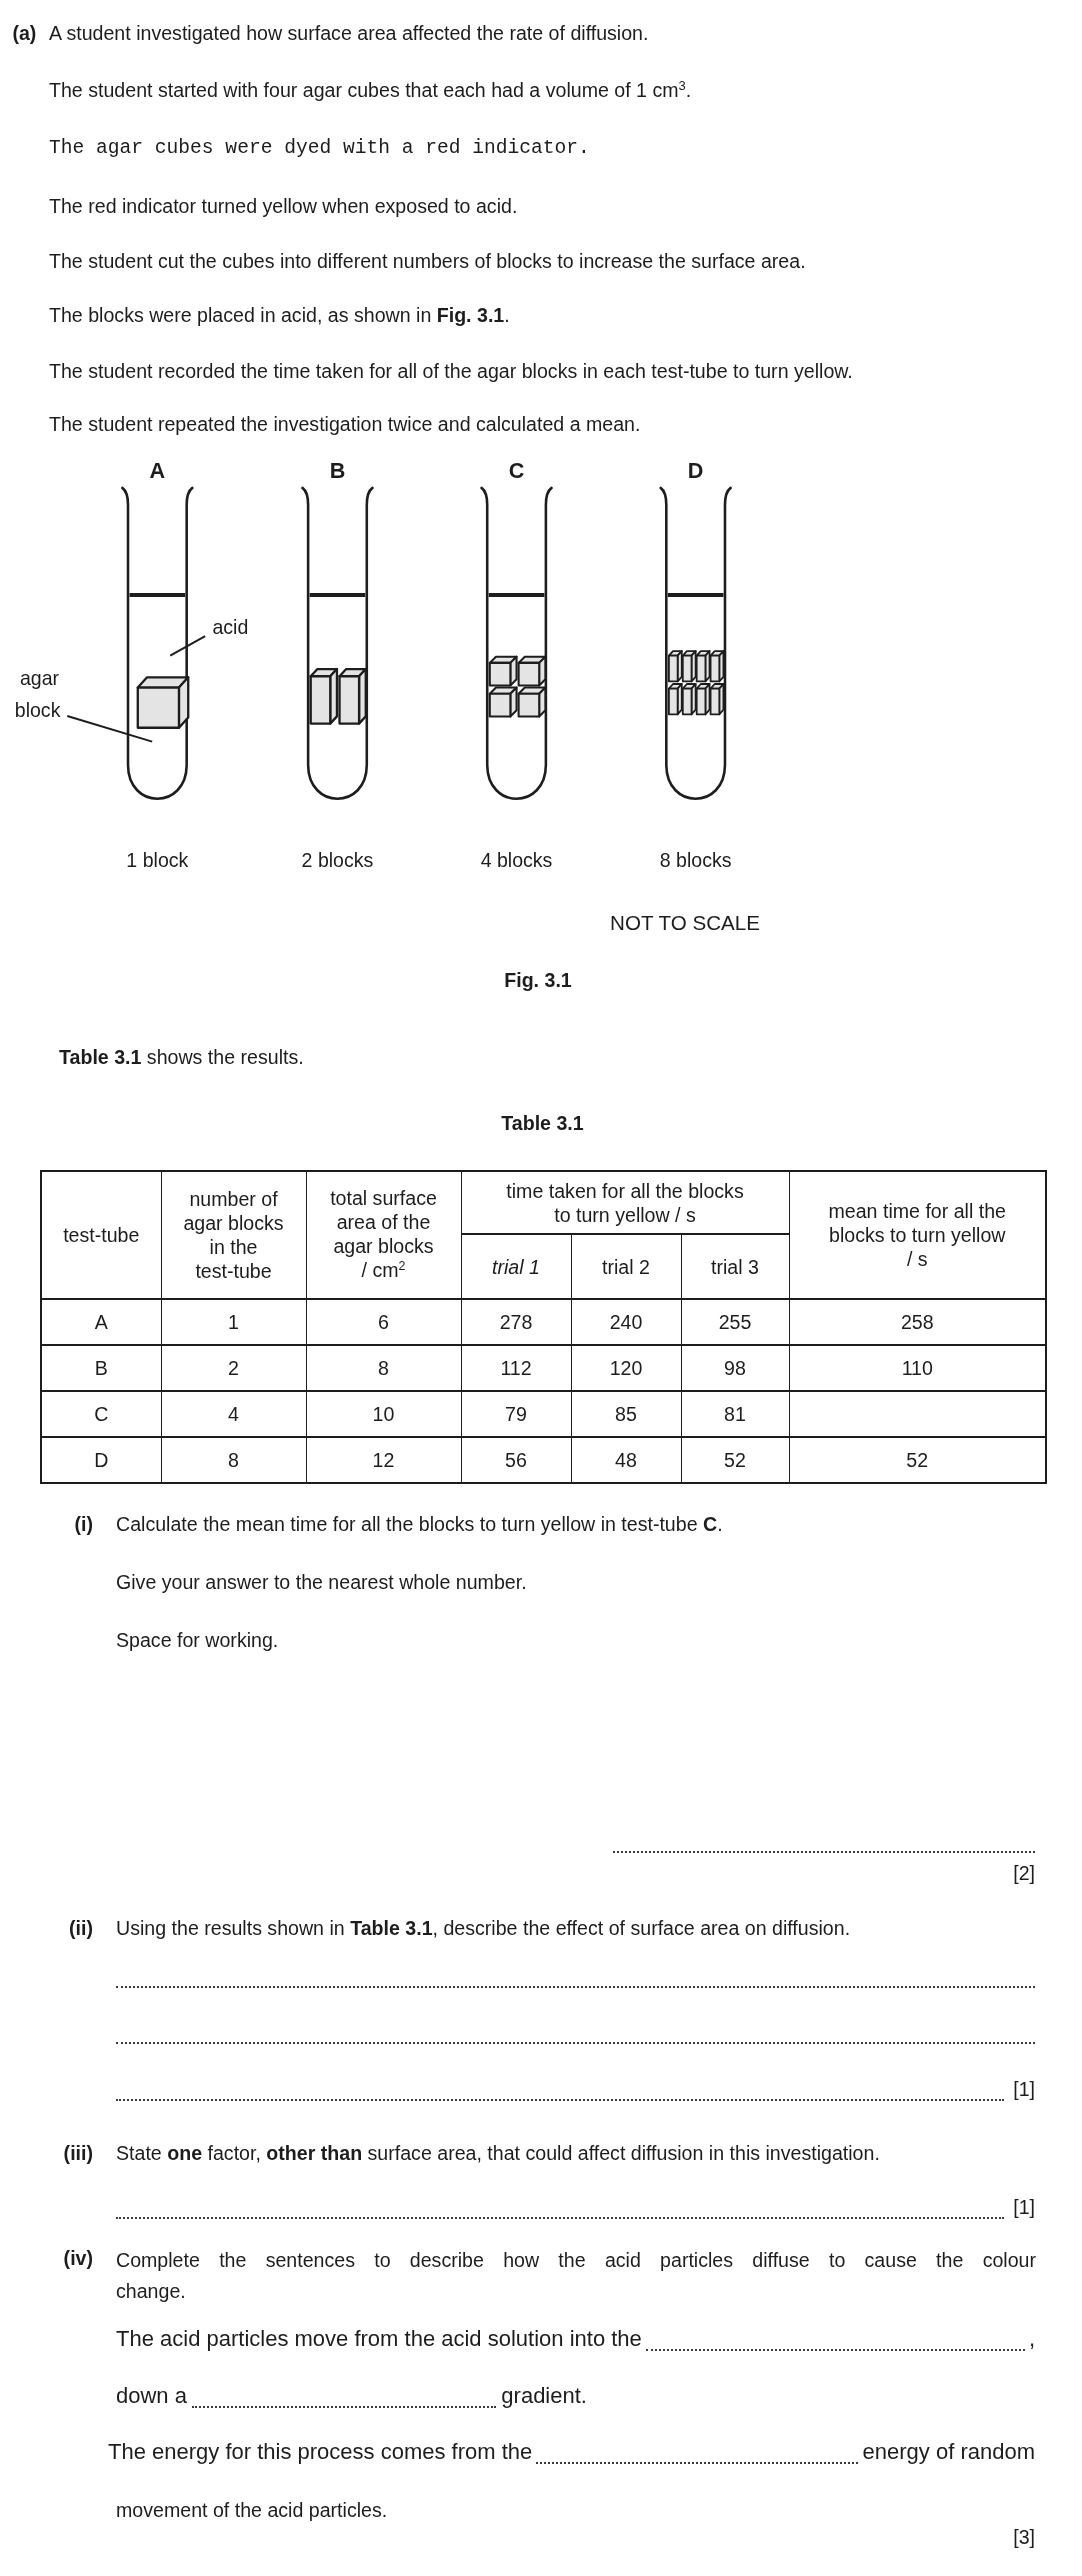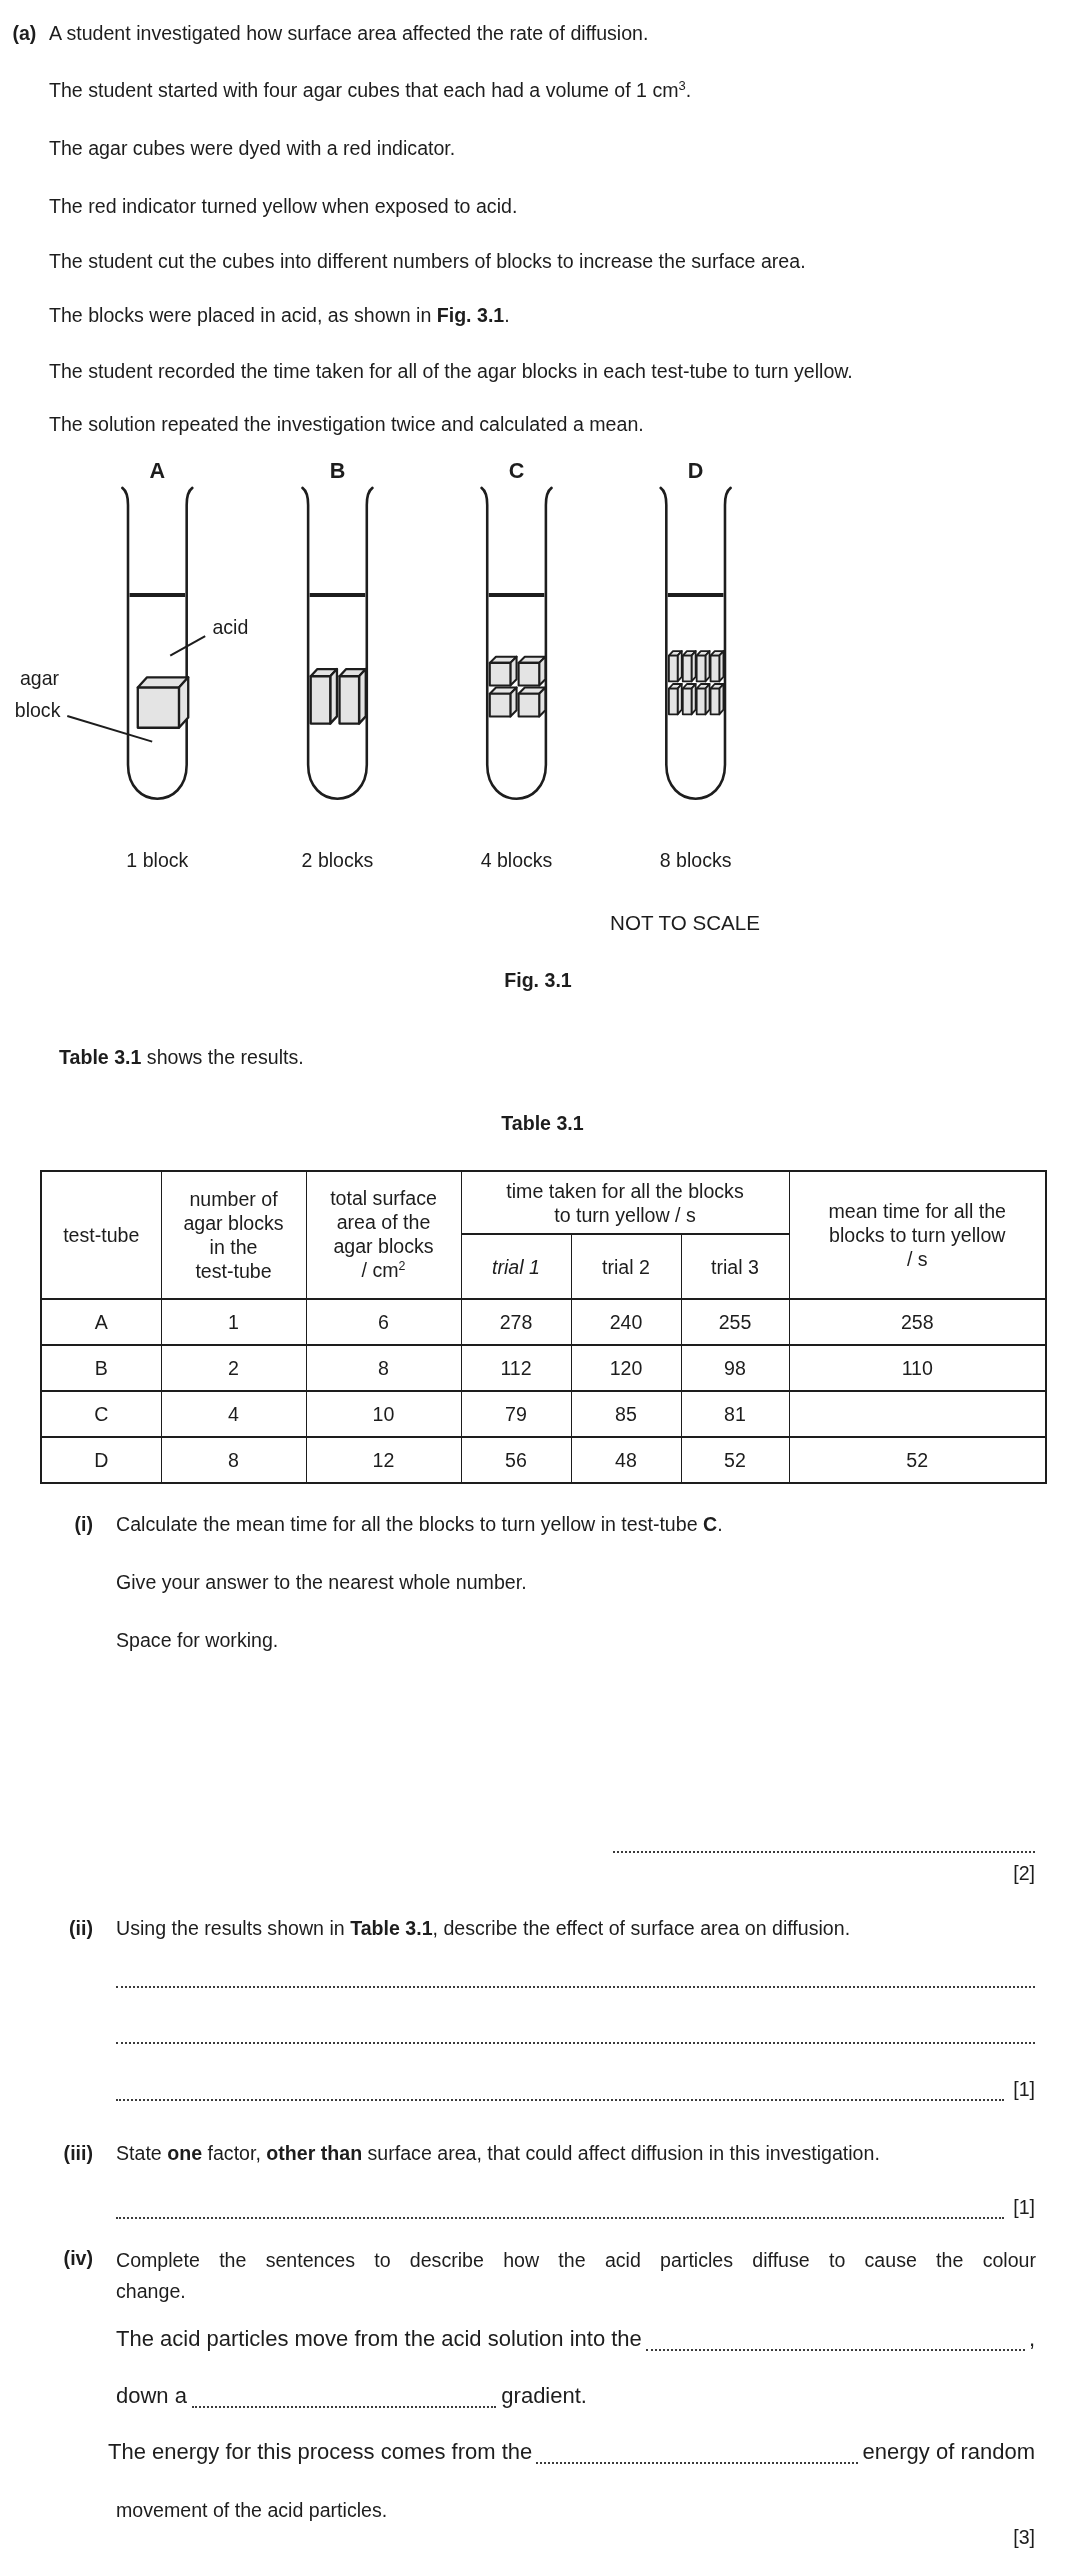--- a/index.html
+++ b/index.html
@@ -34,26 +34,26 @@
   svg text { font-family:"Liberation Sans", sans-serif; fill:#1d1d1d; }
 </style>
 </head>
 <body>
 
 <div class="page">
 
   <div class="t plabel" style="left:12.4px; top:20.6px;">(a)</div>
   <div class="t" style="left:49px; top:20.6px;">A student investigated how surface area affected the rate of diffusion.</div>
   <div class="t" style="left:49px; top:78px;"><span>The student started with four agar cubes that each had a volume of 1 cm</span><span class="sup">3</span><span>.</span></div>
-  <div class="t" style="left:49px; top:136px;">The agar cubes were dyed with a red indicator.</div>
+  <div class="t" style="left:49px; top:136px;font-family:Liberation Mono, monospace;">The agar cubes were dyed with a red indicator.</div>
   <div class="t" style="left:49px; top:194px;">The red indicator turned yellow when exposed to acid.</div>
   <div class="t" style="left:49px; top:249px;">The student cut the cubes into different numbers of blocks to increase the surface area.</div>
   <div class="t" style="left:49px; top:303px;"><span>The blocks were placed in acid, as shown in </span><span class="b">Fig. 3.1</span><span>.</span></div>
   <div class="t" style="left:49px; top:359px;">The student recorded the time taken for all of the agar blocks in each test-tube to turn yellow.</div>
-  <div class="t" style="left:49px; top:412px;">The solution repeated the investigation twice and calculated a mean.</div>
+  <div class="t" style="left:49px; top:412px;">The student repeated the investigation twice and calculated a mean.</div>
 
   <svg style="position:absolute; left:0; top:456px;" width="1082" height="422" viewBox="0 0 2101 820">
 
     <text x="305" y="42" font-size="42" font-weight="bold" text-anchor="middle">A</text>
     <text x="655" y="42" font-size="42" font-weight="bold" text-anchor="middle">B</text>
     <text x="1003" y="42" font-size="42" font-weight="bold" text-anchor="middle">C</text>
     <text x="1351" y="42" font-size="42" font-weight="bold" text-anchor="middle">D</text>
 
     <g stroke="#1d1d1d" stroke-width="5" fill="none" stroke-linecap="round">
       <path d="M 294,62 Q 305,70 305,95 L 305,600 C 305,688 419,688 419,600 L 419,95 Q 419,70 430,62" transform="translate(-57,0)"></path>

